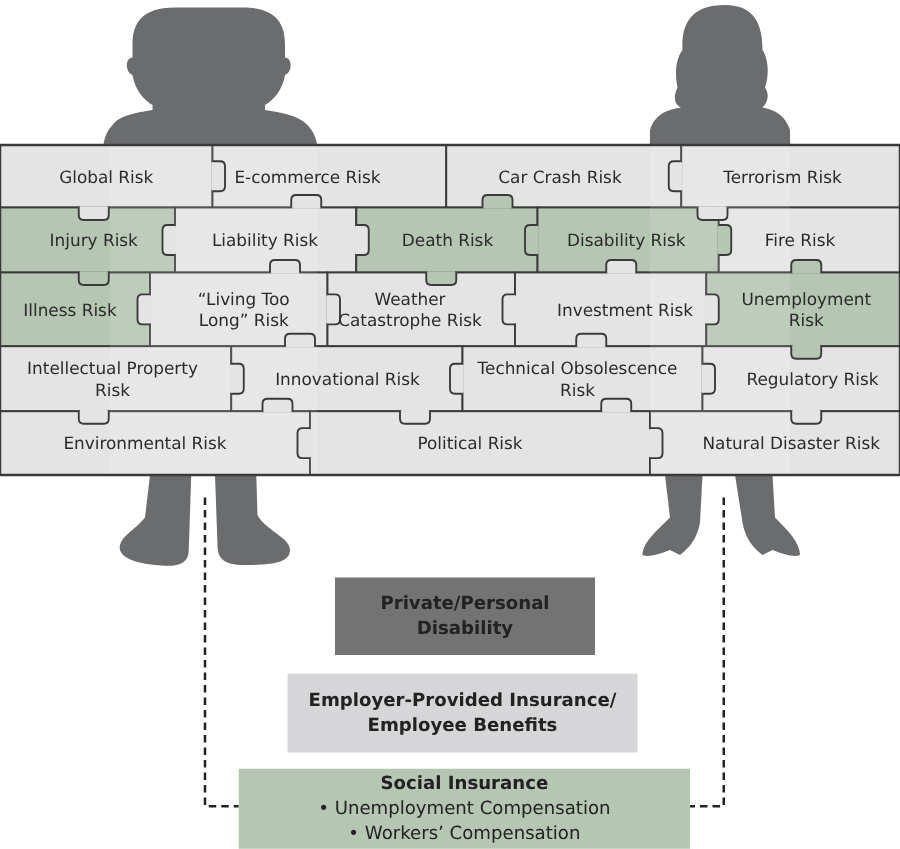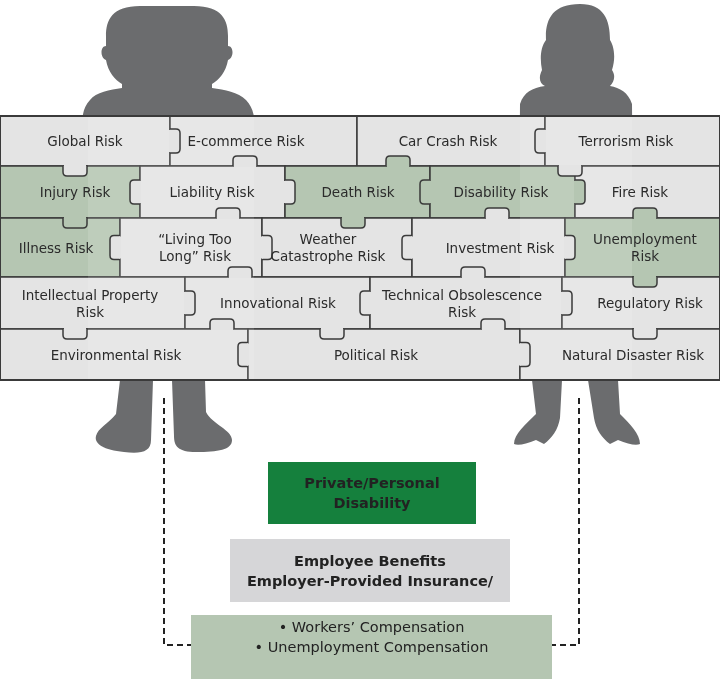--- a/index.html
+++ b/index.html
@@ -4,21 +4,21 @@
 <style>
   html, body { margin: 0; padding: 0; background: #ffffff; }
   body { width: 720px; height: 679px; position: relative; overflow: hidden;
          font-family: "DejaVu Sans", "Liberation Sans", sans-serif; }
   #scene { position: absolute; left: 0; top: 0; width: 720px; height: 679px; }
   .piece-label { font-family: "DejaVu Sans", sans-serif; font-size: 13.5px; fill: #2b2b2b; }
   .box { position: absolute; display: flex; flex-direction: column; align-items: center;
          justify-content: center; text-align: center; color: #222; box-sizing: border-box; }
   .box .title { font-weight: bold; font-size: 14.5px; line-height: 20px; }
   .box .item { font-size: 14.5px; line-height: 20px; }
-  #box-private { left: 268px; top: 462px; width: 208px; height: 62px; background: #15803d; }
+  #box-private { left: 268px; top: 462px; width: 208px; height: 62px; background: #737373; }
   #box-employer { left: 230px; top: 539px; width: 280px; height: 63px; background: #d6d6d8; }
   #box-social { left: 191px; top: 615px; width: 361px; height: 70px; background: #b5c6b2; justify-content: flex-start; padding-top: 2px; }
 </style>
 </head>
 <body>
 
 <svg id="scene" viewBox="0 0 720 679" xmlns="http://www.w3.org/2000/svg">
 
   <g id="man">
     <path fill="#6b6c6e" d="M140,6 C112,6 106,20 106,36 L106,46 C100,46 100,58 106,60 C108,72 115,80 122,84 L122,88 C110,90 96,92 90,100 C82,108 82,120 82,130 L82,380 L255,380 L255,130 C255,120 254,108 246,100 C238,92 225,90 212,88 L212,84 C219,80 226,72 228,60 C234,58 234,46 228,46 L228,36 C228,20 222,6 194,6 Z"></path>
@@ -185,19 +185,20 @@
       <text class="piece-label" text-anchor="middle"><tspan x="633" y="359.5">Natural Disaster Risk</tspan></text>
     </g>
   <rect x="0" y="116" width="720" height="264" fill="none" stroke="#3a3a3a" stroke-width="2"></rect>
 </svg>
 
 <div class="box" id="box-private">
   <div class="title">Private/Personal</div>
   <div class="title">Disability</div>
 </div>
 <div class="box" id="box-employer">
+  <div class="title">Employer-Provided Insurance/</div>
   <div class="title">Employee Benefits</div>
-  <div class="title">Employer-Provided Insurance/</div>
 </div>
 <div class="box" id="box-social">
+  <div class="title">Social Insurance</div>
+  <div class="item">• Unemployment Compensation</div>
   <div class="item">• Workers’ Compensation</div>
-  <div class="item">• Unemployment Compensation</div>
 </div>
 
 </body></html>

